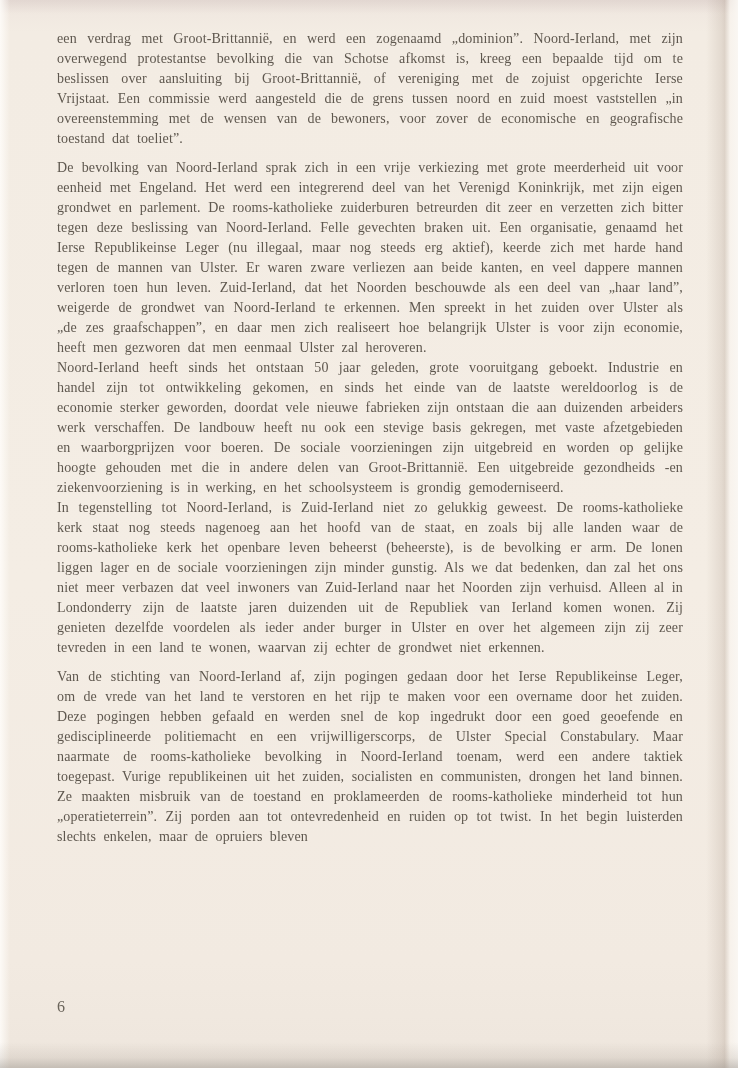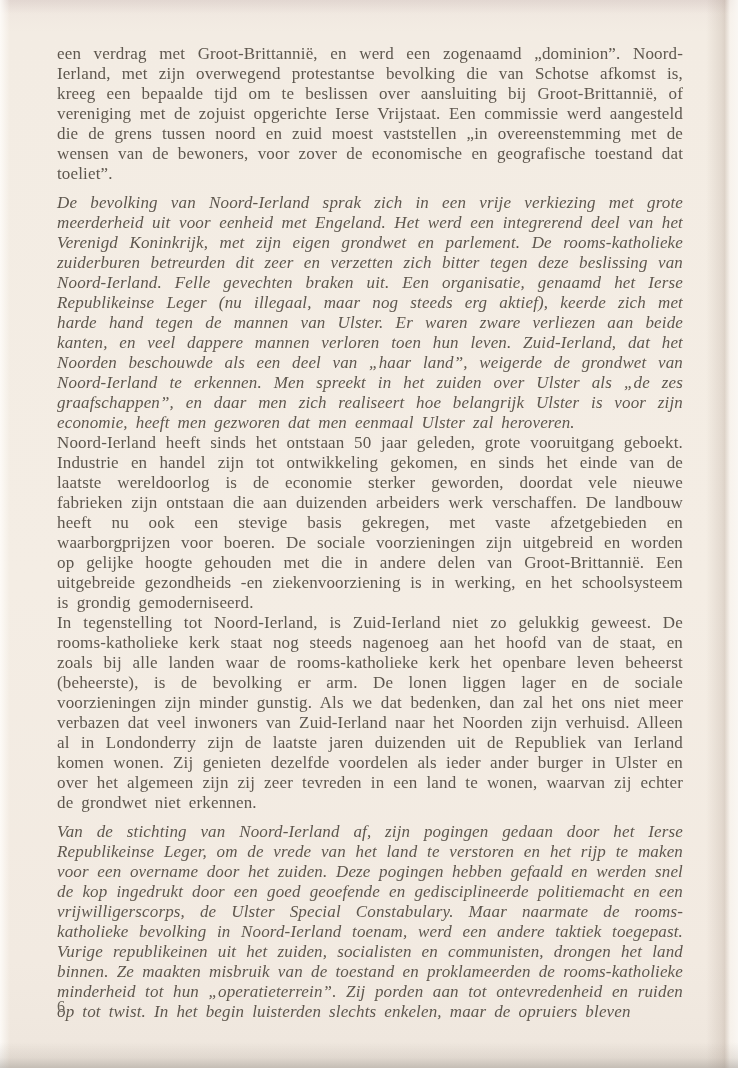--- a/index.html
+++ b/index.html
@@ -45,36 +45,35 @@
     background: linear-gradient(to right,
       rgba(170,152,138,0) 0%,
       rgba(170,152,138,0.22) 48%,
       rgba(170,152,138,0.30) 58%,
       rgba(250,246,241,0.65) 75%,
       rgba(250,247,243,0.95) 100%);
   }
   .text-block {
     position: absolute;
     left: 57px;
-    top: 44px;
+    top: 29px;
     width: 626px;
     color: #5e574e;
-    font-size: 17px;
+    font-size: 14px;
     line-height: 20px;
     text-align: justify;
     text-align-last: left;
     word-spacing: 3.6px;
     letter-spacing: 0.15px;
   }
   .text-block p {
     margin: 0;
   }
   .text-block p.gap-before {
     margin-top: 9px;
-    font-style: italic;
   }
   .page-number {
     position: absolute;
     left: 57px;
     top: 997px;
     color: #6a645a;
     font-size: 16px;
     line-height: 20px;
   }
 </style>

